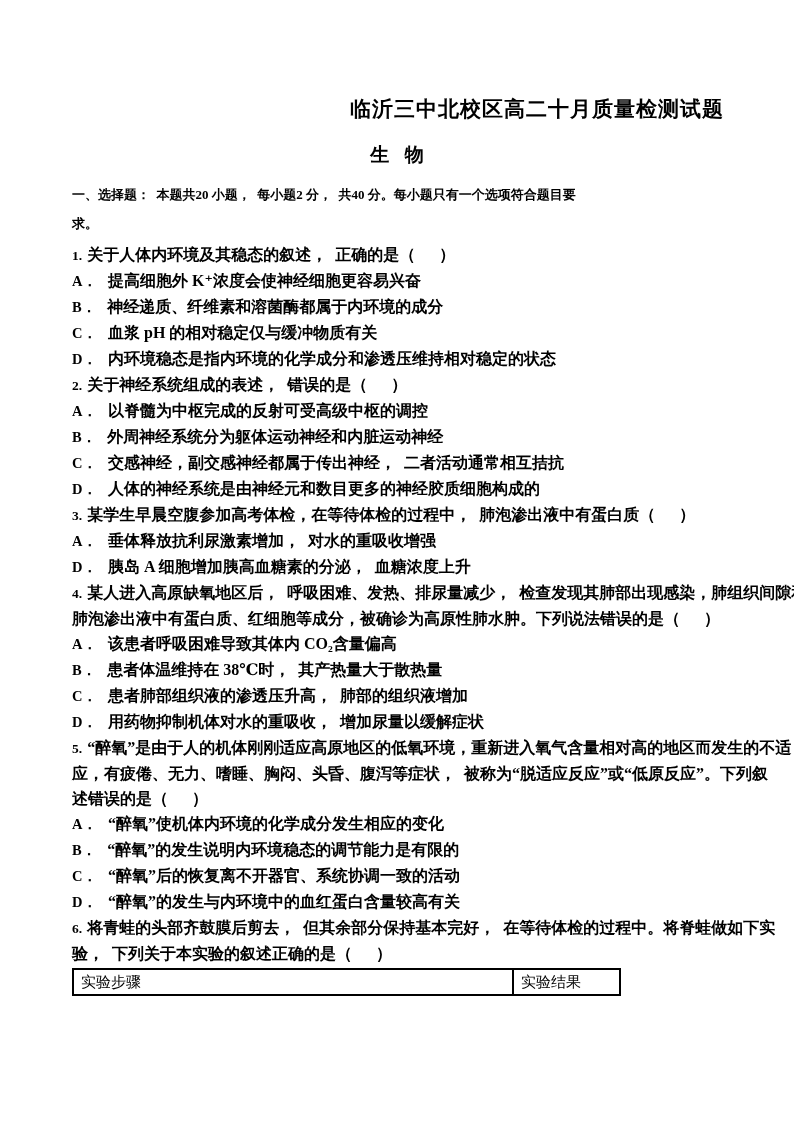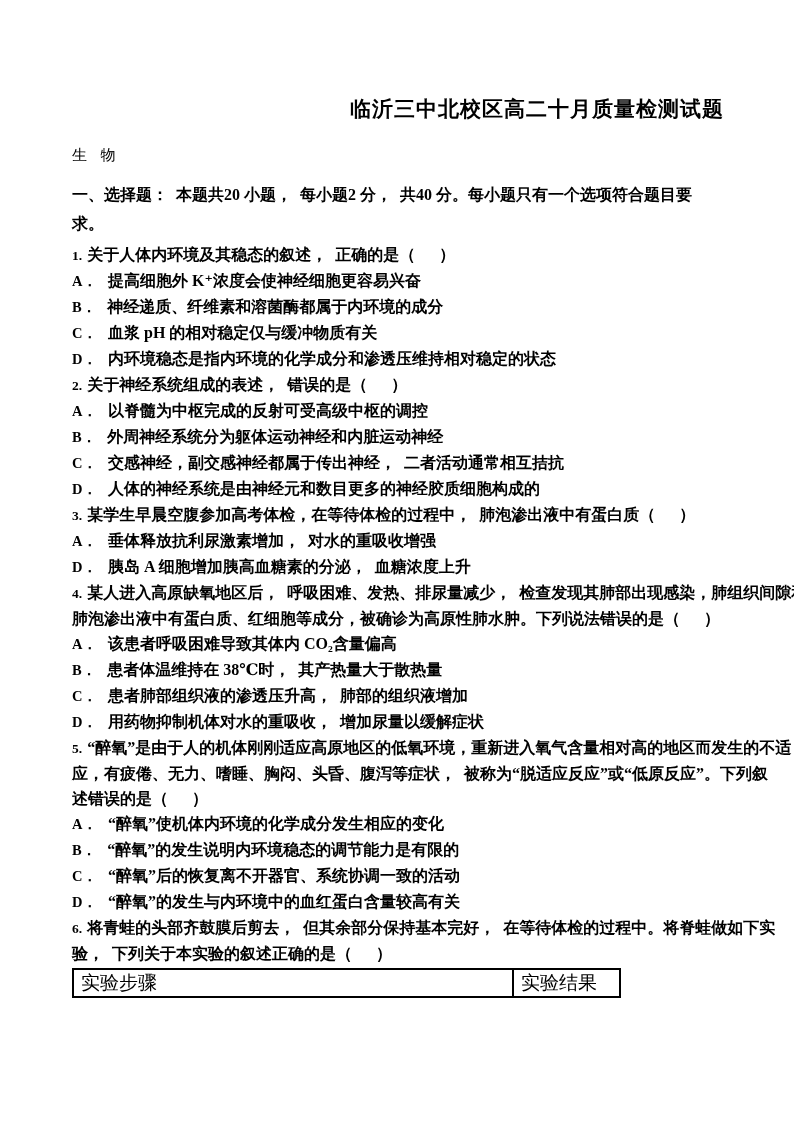--- a/index.html
+++ b/index.html
@@ -7,40 +7,40 @@
     width:794px;height:1123px;background:#ffffff;color:#000;
     position:relative;overflow:hidden;margin:0 auto;
     font-family:"Liberation Serif","DejaVu Serif",serif;
   }
   .content{position:absolute;left:72px;top:97px;width:652px;}
   .exam-title{
     text-align:right;font-size:21px;font-weight:bold;
     line-height:24px;white-space:pre;letter-spacing:1px;
   }
   .subject-title{
-    text-align:left;font-size:15px;font-weight:normal;
+    text-align:center;font-size:19px;font-weight:bold;
     margin-top:23px;line-height:22px;white-space:pre;letter-spacing:2px;
   }
   .section-head{margin-top:15px;}
   .section-head .line{
-    font-size:16px;font-weight:bold;line-height:28.5px;white-space:pre;
+    font-size:13px;font-weight:bold;line-height:28.5px;white-space:pre;
   }
   .questions{margin-top:4px;font-weight:bold;}
   .questions .line{
     font-size:16px;line-height:25px;white-space:pre;
   }
   .qnum{font-size:13.5px;margin-right:5px;}
   .optlabel{font-size:14.5px;margin-right:11px;}
   table.exp-table{
     border-collapse:collapse;margin-top:2px;
     table-layout:fixed;width:533px;
   }
   table.exp-table td{
     border:2px solid #000;height:24px;
-    font-size:19px;padding:0 0 0 7px;vertical-align:middle;
+    font-size:15px;padding:0 0 0 7px;vertical-align:middle;
     white-space:pre;
   }
   td.col-steps{width:431px;}
   td.col-result{width:98px;margin-left:36px;}
 </style>
 </head>
 <body>
 
 <div class="page">
   <div class="content">

